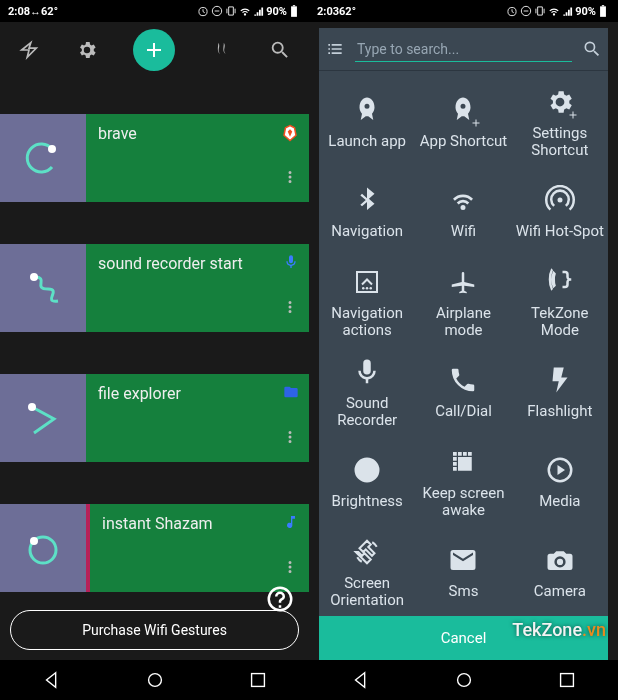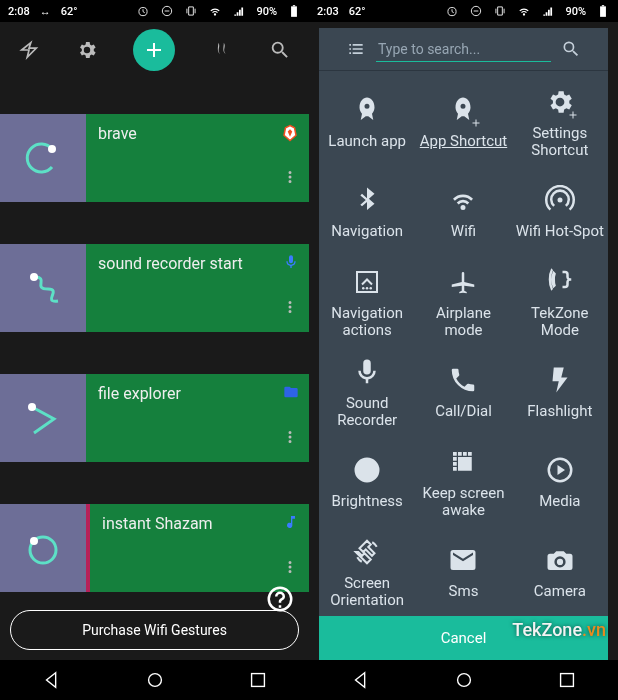--- a/index.html
+++ b/index.html
@@ -32,21 +32,22 @@
   display: flex;
   align-items: center;
   justify-content: space-between;
   padding: 0 8px;
   font-size: 11px;
   font-weight: 500;
 }
 .sb-left, .sb-right {
   display: flex;
   align-items: center;
-  gap: 10px;
+  gap: 0;
+  font-weight: bold;
 }
 .sb-right .icon-sm { width: 14px; height: 14px; }
 
 .appbar {
   height: 56px;
   background: #1a1a1a;
   display: flex;
   align-items: center;
   justify-content: space-around;
   position: relative;
@@ -159,21 +160,21 @@
   bottom: 40px;
   background: #3b4752;
   display: flex;
   flex-direction: column;
   z-index: 3;
 }
 .searchrow {
   height: 42px;
   display: flex;
   align-items: center;
-  padding: 0 27px;
+  padding: 0 6px;
   gap: 10px;
   color: #bcc7d0;
   border-bottom: 1px solid #2c3640;
 }
 .searcharea {
   flex: 1;
   display: flex;
   border-bottom: 1px solid #1abc9c;
   align-items: center;
   padding: 4px 2px;
@@ -542,21 +543,21 @@
           </div>
           <div class="gcell">
             <div class="gicon" style="position: relative;">
               <svg width="30" height="30" viewBox="0 0 24 24" style="color:#dbe3ea">
                 <use href="#i-rocket"></use>
               </svg>
               <svg width="12" height="12" viewBox="0 0 24 24" fill="#dbe3ea" style="position:absolute;right:-2px;bottom:-2px">
                 <use href="#i-plus"></use>
               </svg>
             </div>
-            <div style="white-space: pre-line; text-decoration: underline;">App Shortcut</div>
+            <div style="white-space: pre-line;">App Shortcut</div>
           </div>
           <div class="gcell">
             <div class="gicon" style="position: relative;">
               <svg width="30" height="30" viewBox="0 0 24 24" style="color:#dbe3ea">
                 <use href="#i-gear"></use>
               </svg>
               <svg width="12" height="12" viewBox="0 0 24 24" fill="#dbe3ea" style="position:absolute;right:-2px;bottom:-2px">
                 <use href="#i-plus"></use>
               </svg>
             </div>

